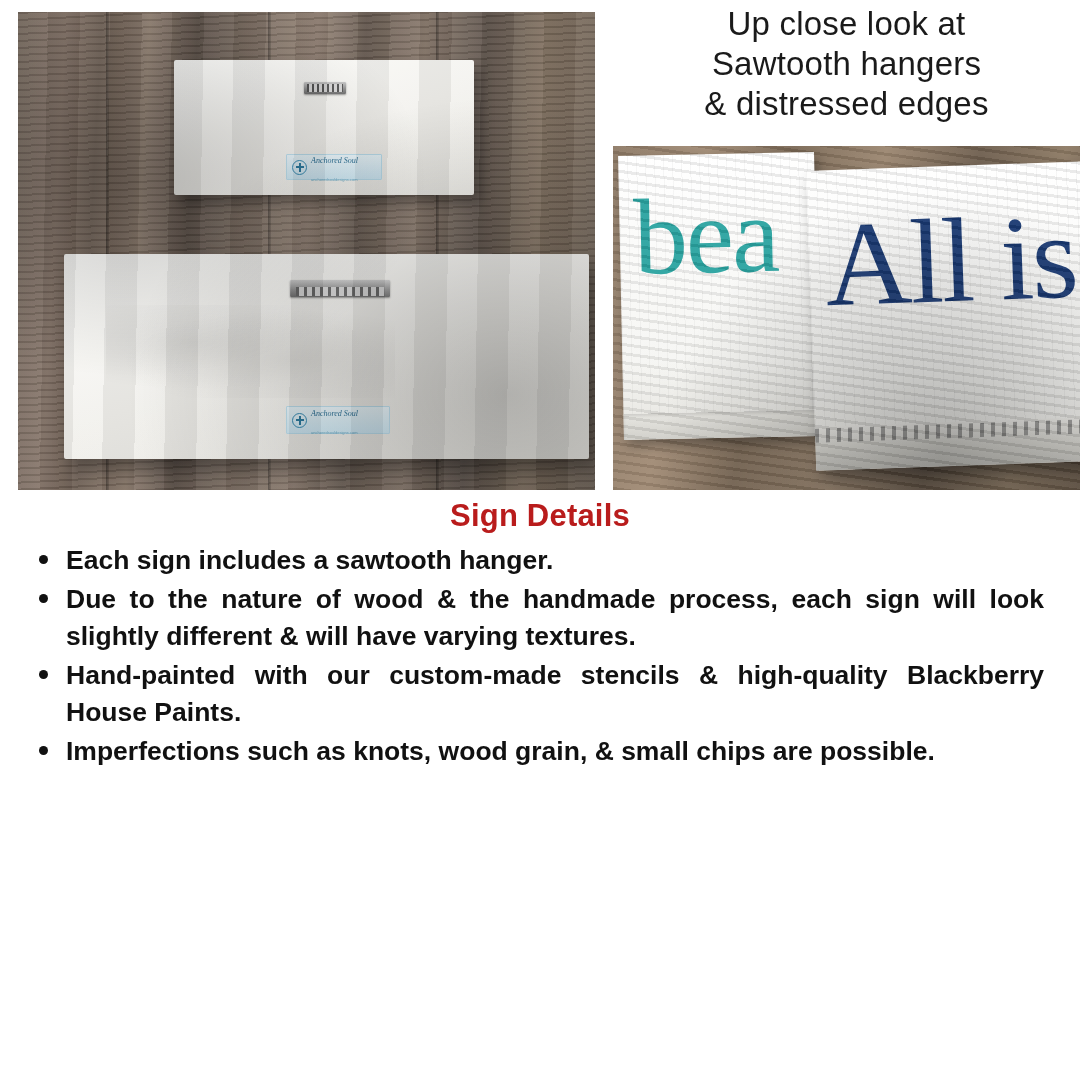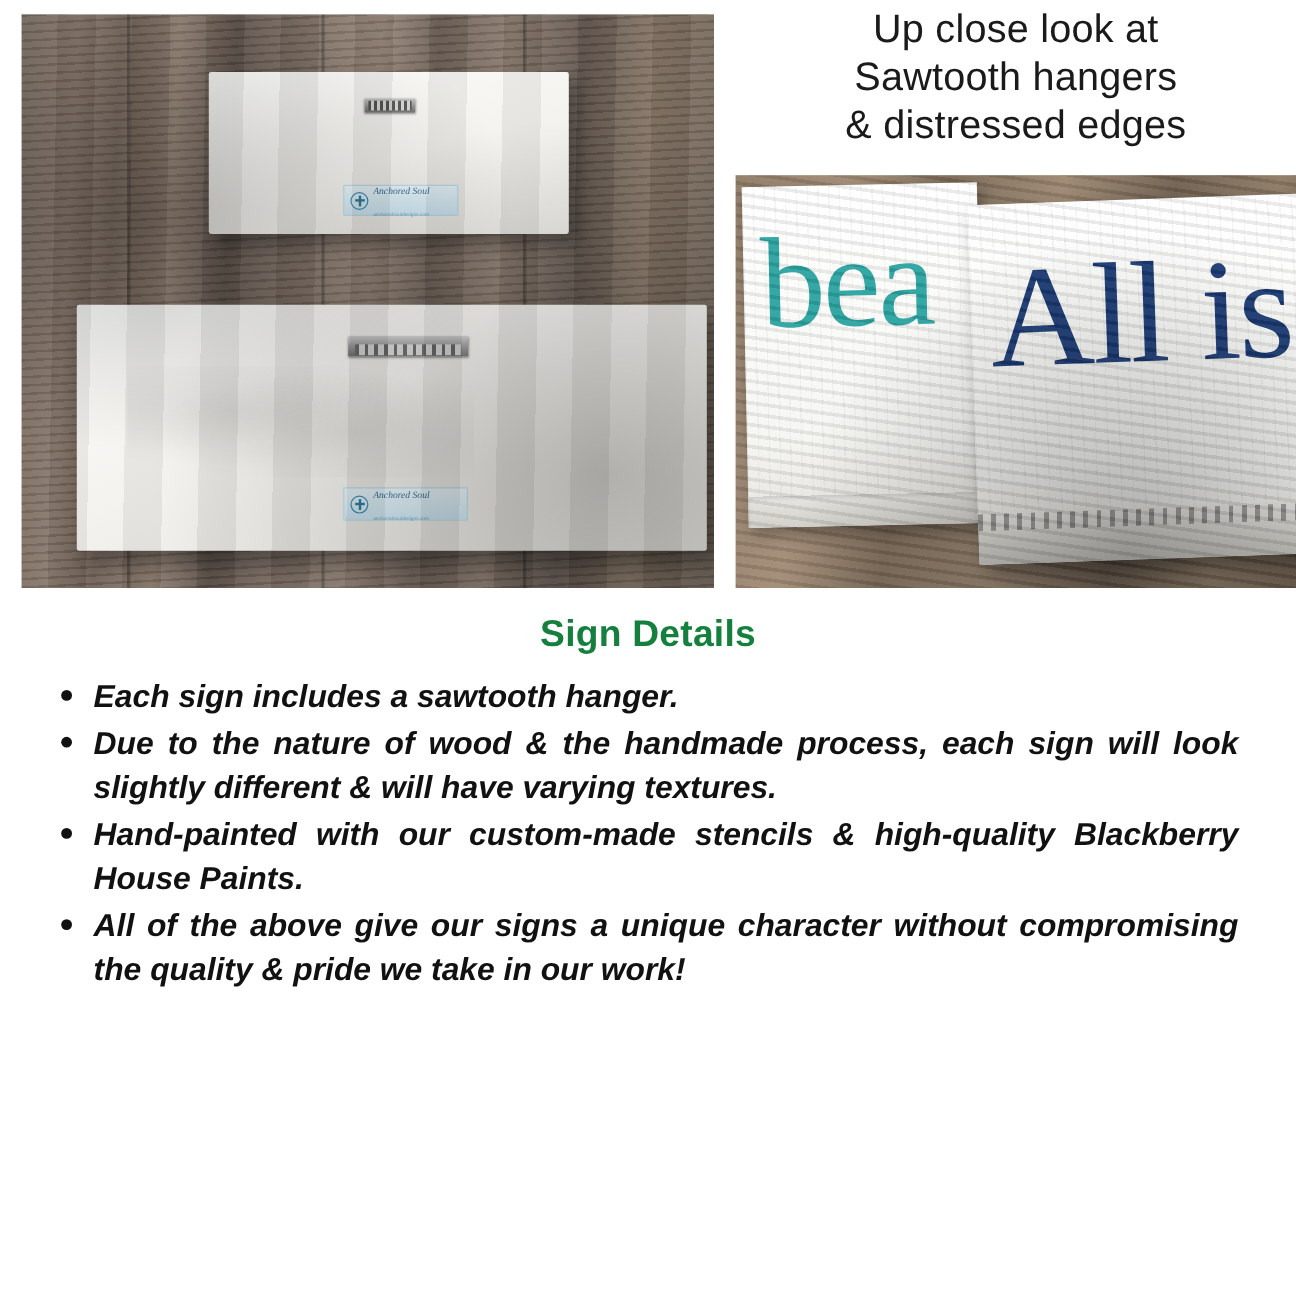--- a/index.html
+++ b/index.html
@@ -317,29 +317,28 @@
     left: 0;
     top: 492px;
     width: 1080px;
     padding: 0 18px;
     box-sizing: border-box;
   }
   .details-title {
     text-align: center;
     font-size: 31px;
     font-weight: bold;
-    color: #15803d;
-    margin: 18px 0 8px;
+    color: #b91c1c;
+    margin: 6px 0 8px;
     letter-spacing: 0.2px;
   }
   ul.bullets {
-    margin: 16px;
+    margin: 4px;
     padding: 0 14px 0 44px;
     list-style: none;
-    font-style: italic;
   }
   ul.bullets li {
     position: relative;
     font-size: 26.5px;
     line-height: 37px;
     font-weight: bold;
     color: #111;
     text-align: justify;
     margin-bottom: 2px;
   }
@@ -412,17 +411,17 @@
       </div>
     </div>
   </div>
 
   <div class="details">
     <div class="details-title">Sign Details</div>
     <ul class="bullets">
       <li><span class="bdot"></span><span>Each sign includes a sawtooth hanger.</span></li>
       <li class="justify-all"><span class="bdot"></span><span>Due to the nature of wood &amp; the handmade process, each sign will look slightly different &amp; will have varying textures.</span></li>
       <li class="justify-all"><span class="bdot"></span><span>Hand-painted with our custom-made stencils &amp; high-quality Blackberry House Paints.</span></li>
-      <li class="justify-all"><span class="bdot"></span><span>All of the above give our signs a unique character without compromising the quality &amp; pride we take in our work!</span></li>
+      <li class="justify-all"><span class="bdot"></span><span>Imperfections such as knots, wood grain, &amp; small chips are possible.</span></li>
     </ul>
   </div>
 
 </div>
 
 </body></html>

